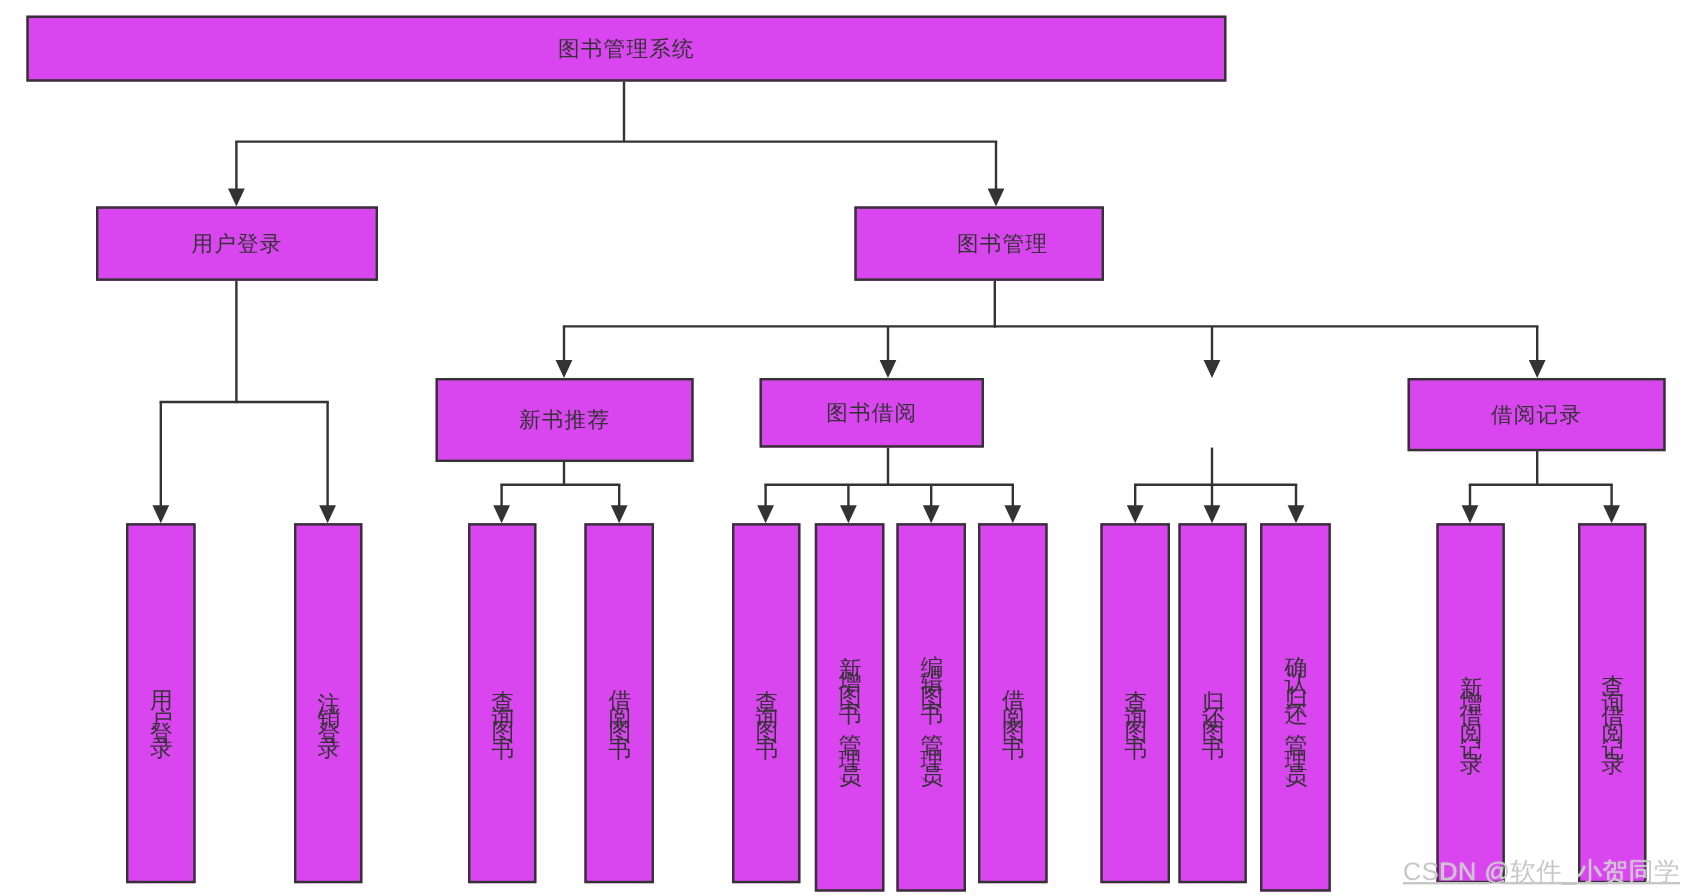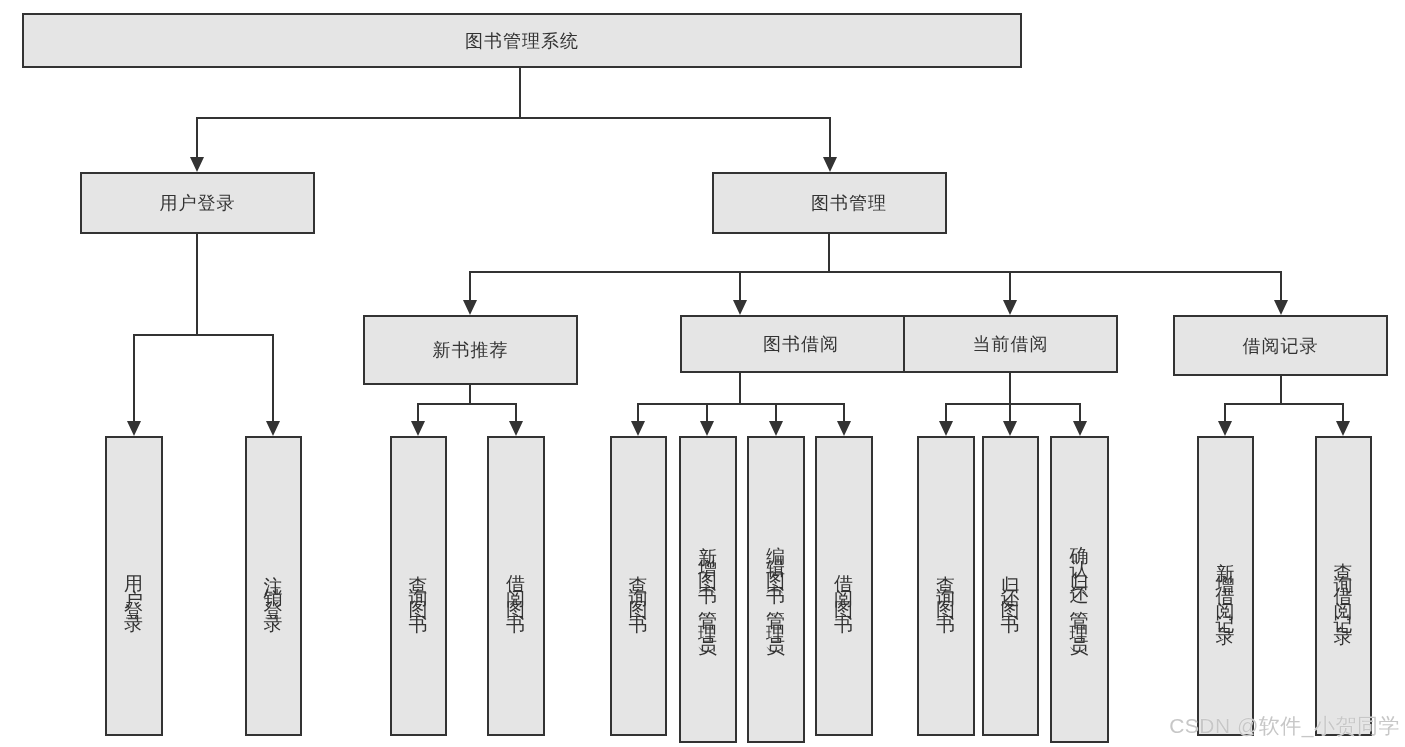--- a/index.html
+++ b/index.html
@@ -16,21 +16,21 @@
     left: 0; top: 0;
     width: 1405px; height: 747px;
     pointer-events: none;
   }
   #connectors line { stroke: #333333; stroke-width: 2; }
   #connectors polygon { fill: #333333; }
   .box {
     position: absolute;
     box-sizing: border-box;
     border: 2px solid #333333;
-    background: #e5e5e5;
+    background: #d946ef;
     color: #333333;
     display: flex;
     align-items: center;
     justify-content: center;
   }
   .h {
     font-size: 18px;
     letter-spacing: 1px;
     white-space: nowrap;
   }
@@ -44,20 +44,21 @@
   .watermark {
     position: absolute;
     top: 712px;
     right: 5px;
     font-size: 21px;
     color: #c7c7c7;
     letter-spacing: 0.5px;
     white-space: nowrap;
     z-index: 5;
     text-shadow: 0 0 1px #ffffff;
+    text-decoration: underline;
   }
 </style>
 </head>
 <body>
 
 <div id="stage">
 
   <svg id="connectors" xmlns="http://www.w3.org/2000/svg" viewBox="0 0 1405 747">
       <line x1="520" y1="68" x2="520" y2="118"></line>
       <line x1="197" y1="118" x2="197" y2="160"></line>
@@ -109,25 +110,24 @@
       <polygon points="939,421 953,421 946,436"></polygon>
       <polygon points="1003,421 1017,421 1010,436"></polygon>
       <polygon points="1073,421 1087,421 1080,436"></polygon>
       <polygon points="1218,421 1232,421 1225,436"></polygon>
       <polygon points="1336,421 1350,421 1343,436"></polygon>
     </svg>
 
   <div class="box h" style="left:22px; top:13px; width:1000px; height:55px;">图书管理系统</div>
 
   <div class="box h" style="left:80px; top:172px; width:235px; height:62px;">用户登录</div>
-  <div class="box h" style="left:712px; top:172px; width:235px; height:62px;padding-left:39px;">图书管理</div>
+  <div class="box h" style="left:712px; top:172px; width:208px; height:62px;padding-left:39px;">图书管理</div>
 
   <div class="box h" style="left:363px; top:315px; width:215px; height:70px;">新书推荐</div>
-  <div class="box h" style="left:633px; top:315px; width:242px; height:58px;margin-left:47px;">图书借阅</div>
-  <div class="box h" style="left:903px; top:315px; width:215px; height:58px;">当前借阅</div>
+  <div class="box h" style="left:633px; top:315px; width:187px; height:58px;">图书借阅</div>
   <div class="box h" style="left:1173px; top:315px; width:215px; height:61px;">借阅记录</div>
 
   <div class="box v" style="left:105px; top:436px; width:58px; height:300px;">用户登录</div>
   <div class="box v" style="left:245px; top:436px; width:57px; height:300px;">注销登录</div>
 
   <div class="box v" style="left:390px; top:436px; width:57px; height:300px;">查询图书</div>
   <div class="box v" style="left:487px; top:436px; width:58px; height:300px;">借阅图书</div>
 
   <div class="box v" style="left:610px; top:436px; width:57px; height:300px;">查询图书</div>
   <div class="box v" style="left:679px; top:436px; width:58px; height:307px;">新增图书（管理员）</div>

